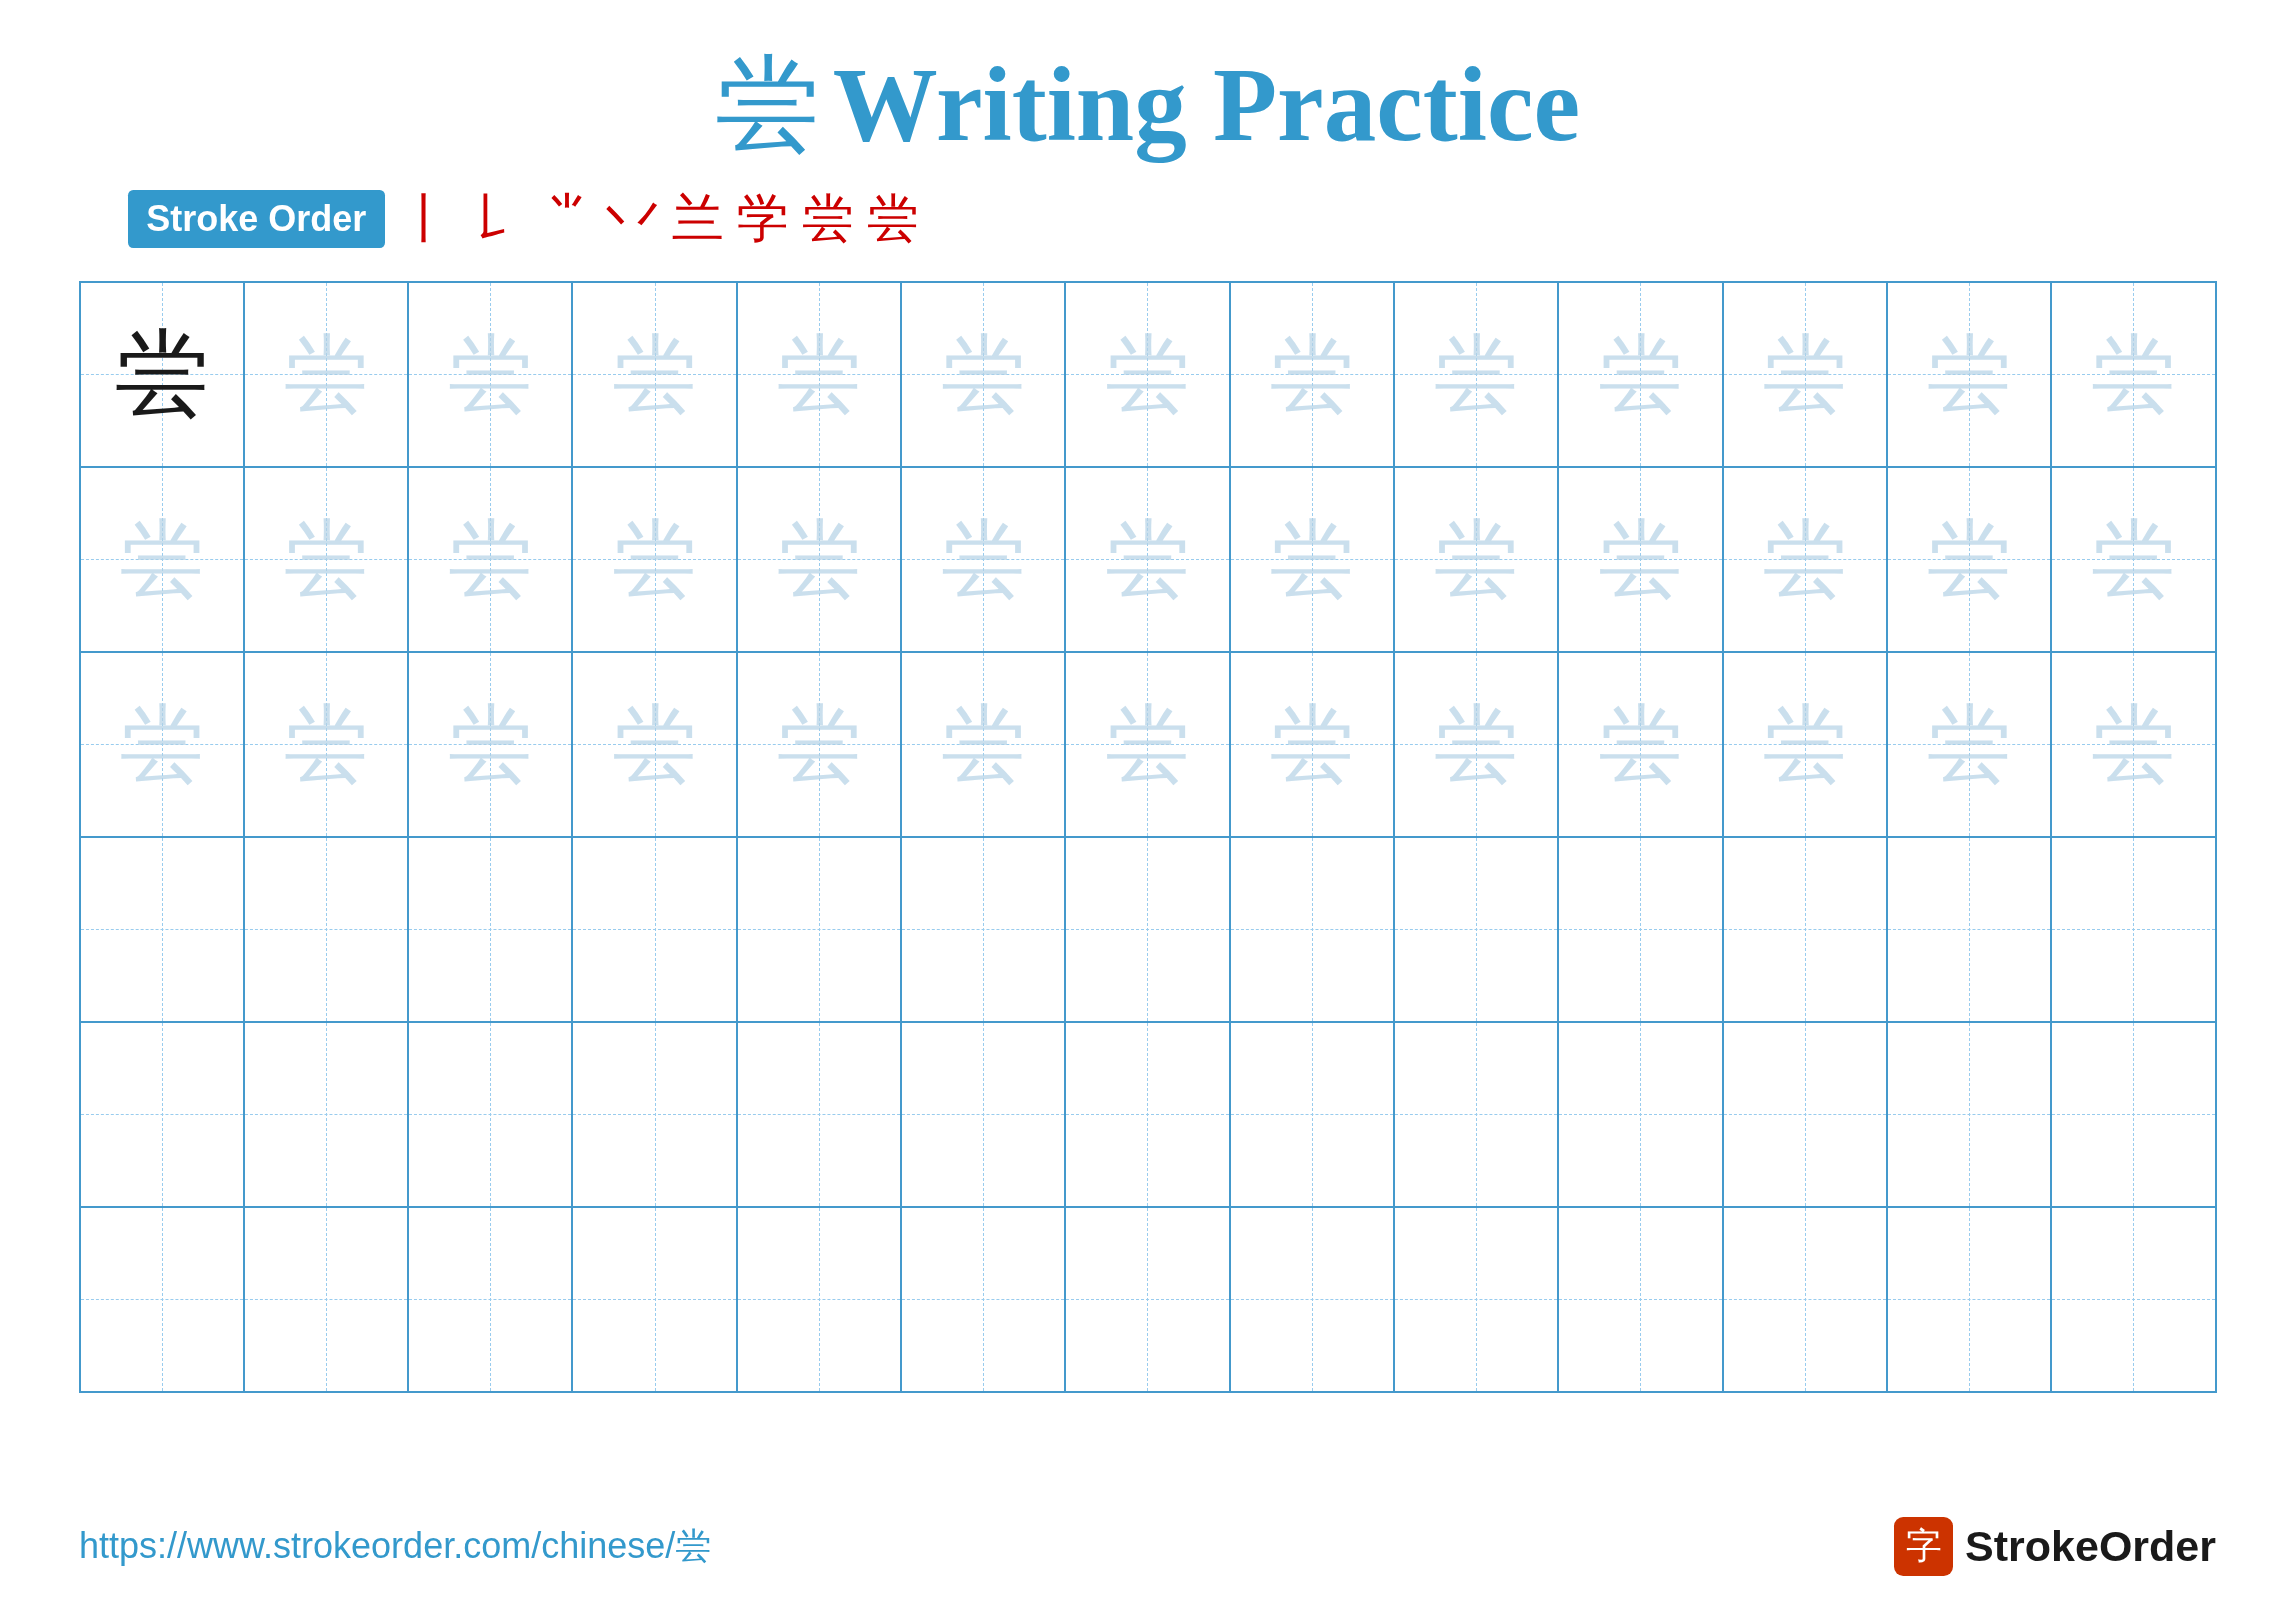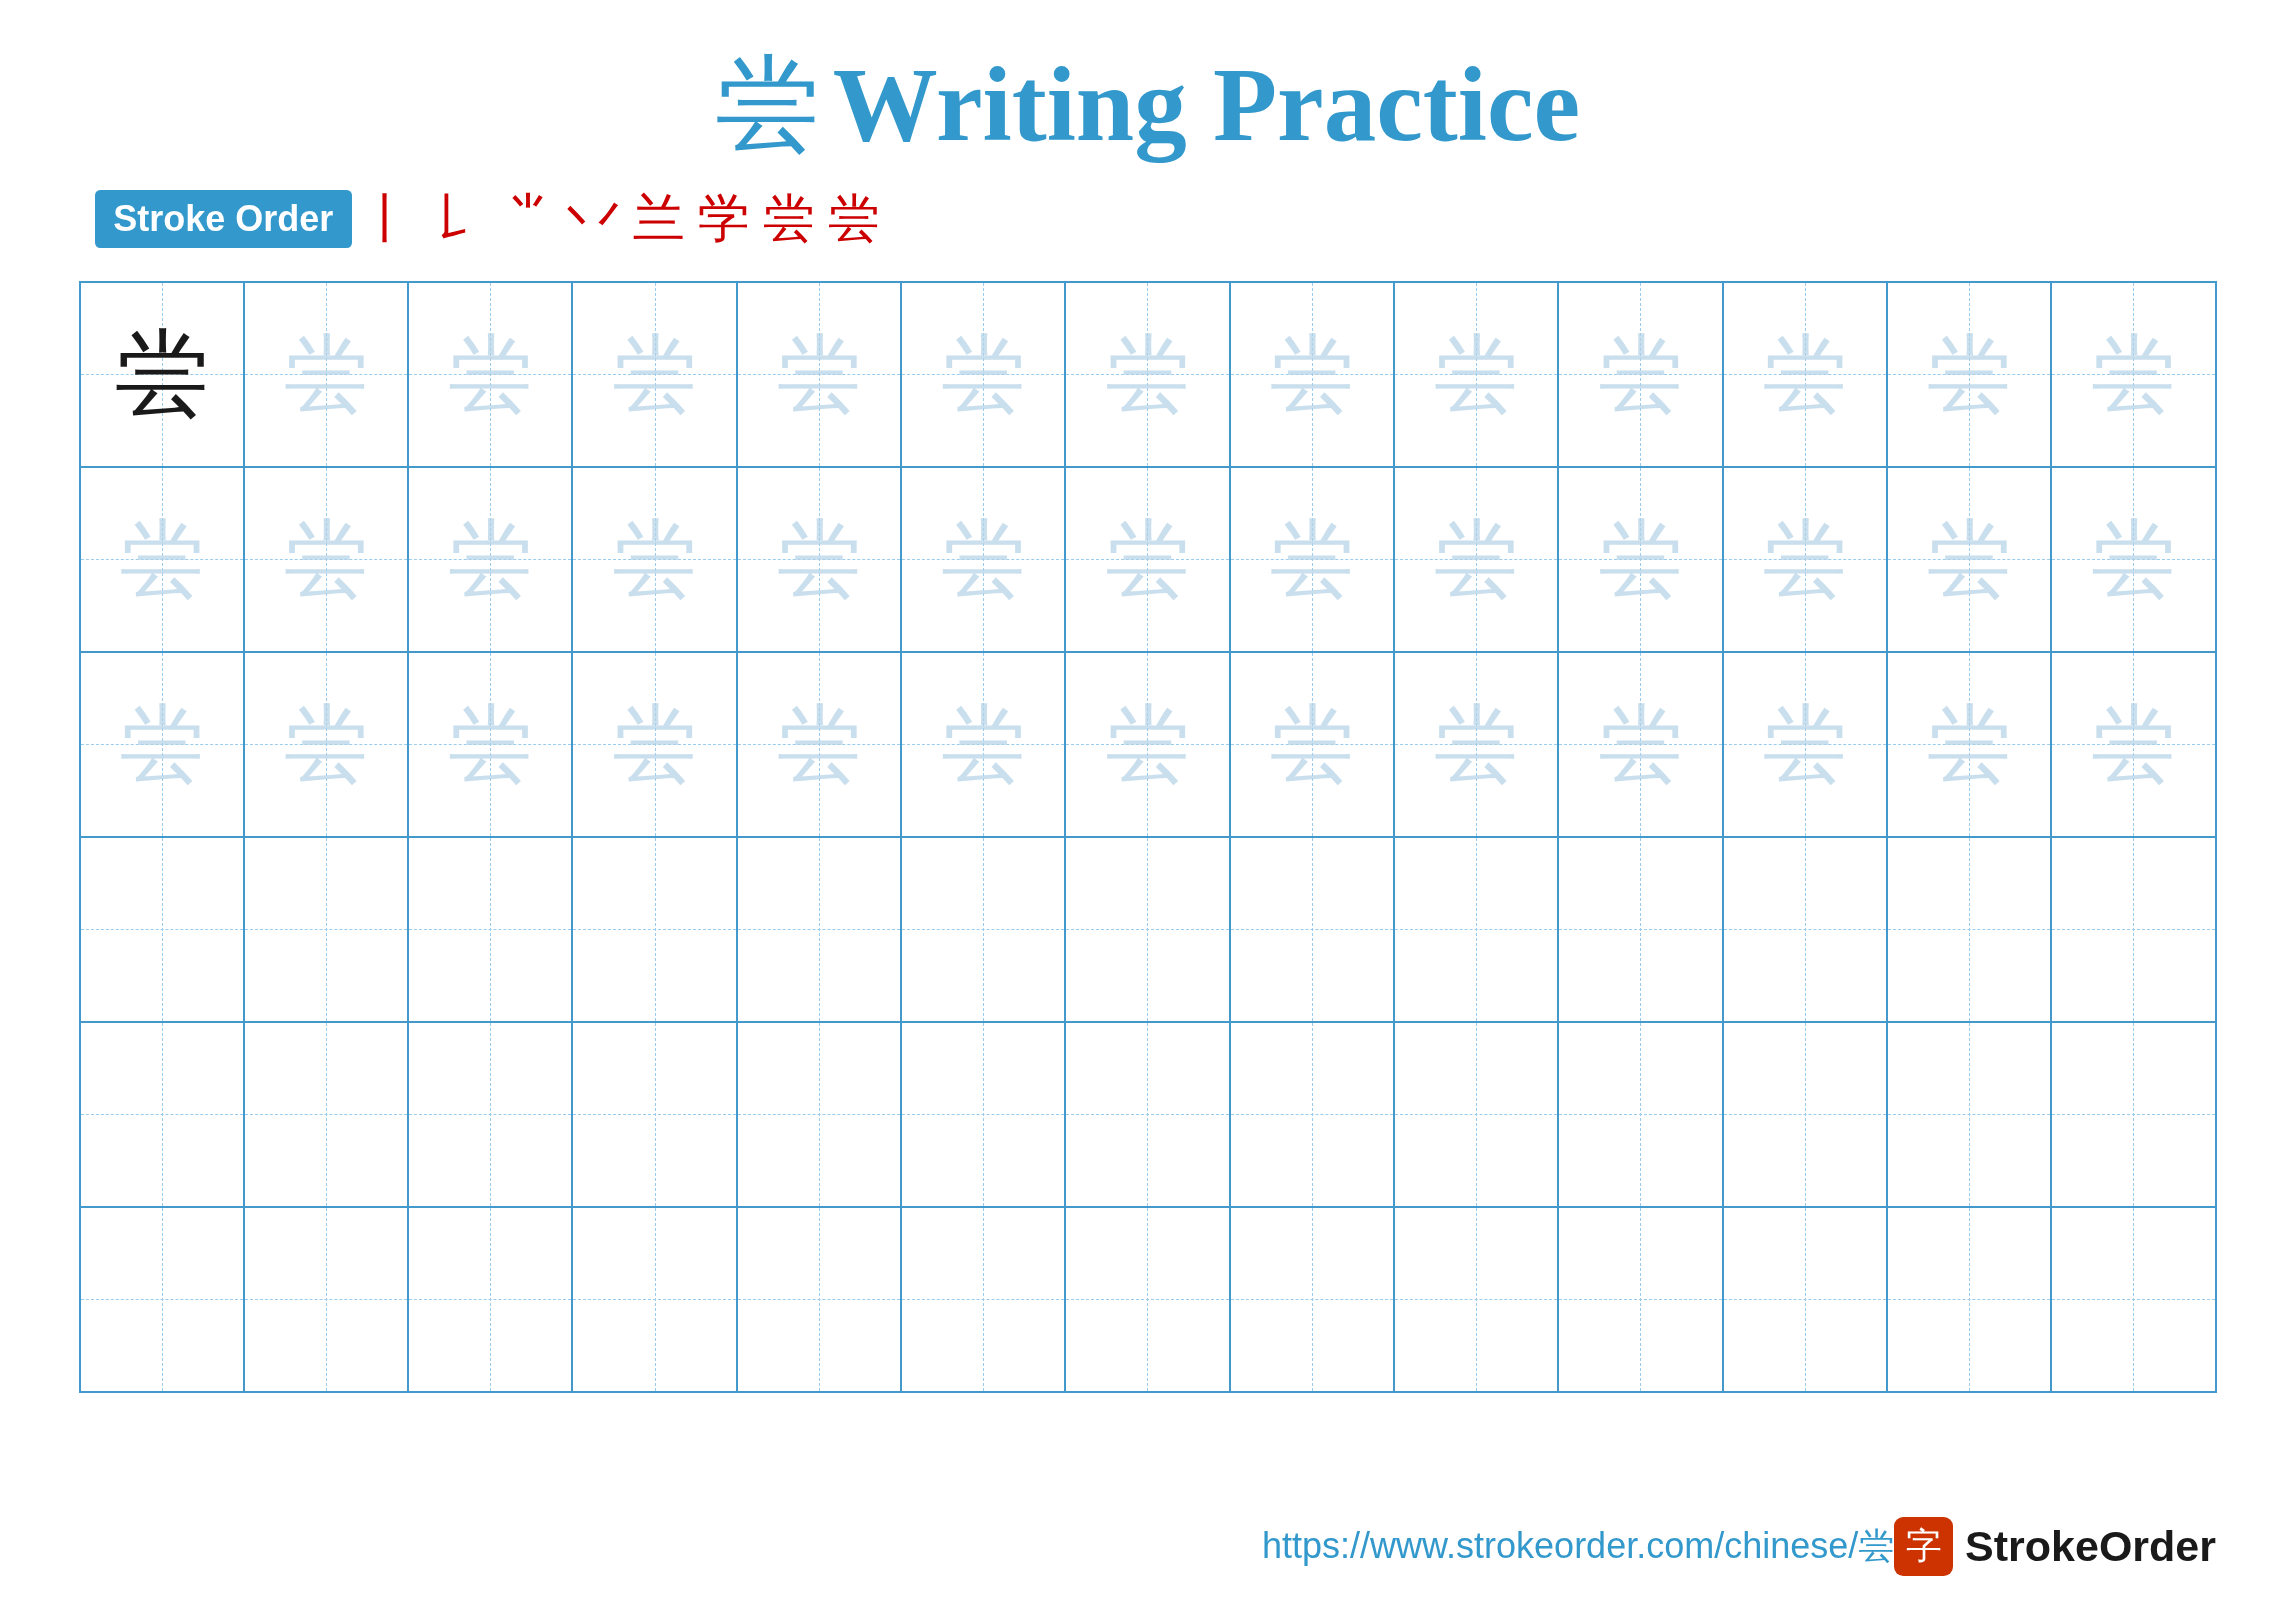--- a/index.html
+++ b/index.html
@@ -42,23 +42,23 @@
       font-size: 105px;
       color: #3399cc;
       font-family: Liberation Serif, serif;
       font-weight: bold;
       line-height: 1;
     }
 
     .stroke-order-row {
       display: flex;
       align-items: center;
-      gap: 8px;
+      gap: 14px;
       align-self: flex-start;
-      margin-left: 16px;
+      margin-left: 49px;
       margin-bottom: 33px;
     }
 
     .stroke-order-badge {
       background: #3399cc;
       color: #fff;
       font-size: 36px;
       font-weight: bold;
       padding: 7.9px 18.3px;
       border-radius: 5.2px;
@@ -135,21 +135,21 @@
     }
 
     
     .footer {
       position: absolute;
       bottom: 46px;
       left: 79px;
       right: 79px;
       display: flex;
       align-items: center;
-      justify-content: flex-end;
+      justify-content: space-between;
     }
 
     .footer-url {
       font-size: 36px;
       color: #3399cc;
       text-decoration: none;
     }
 
     .footer-logo {
       display: flex;

